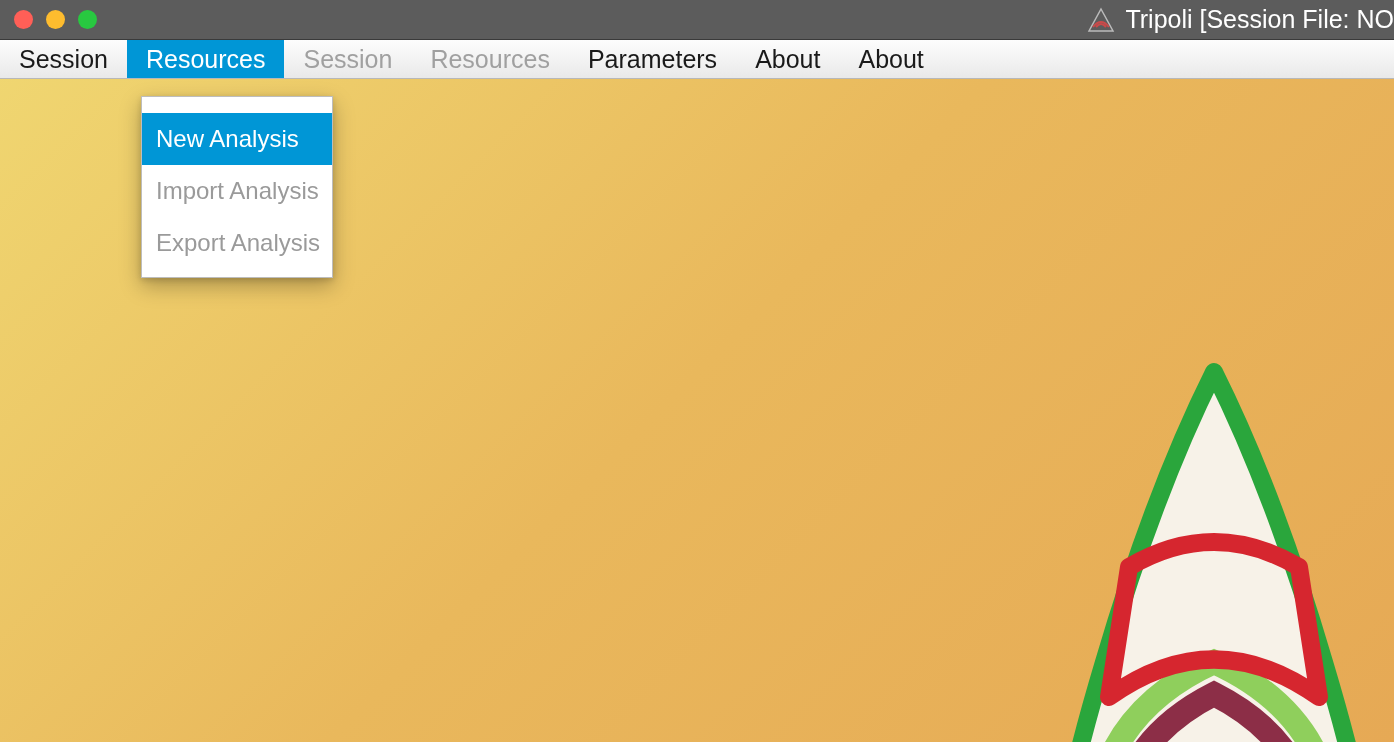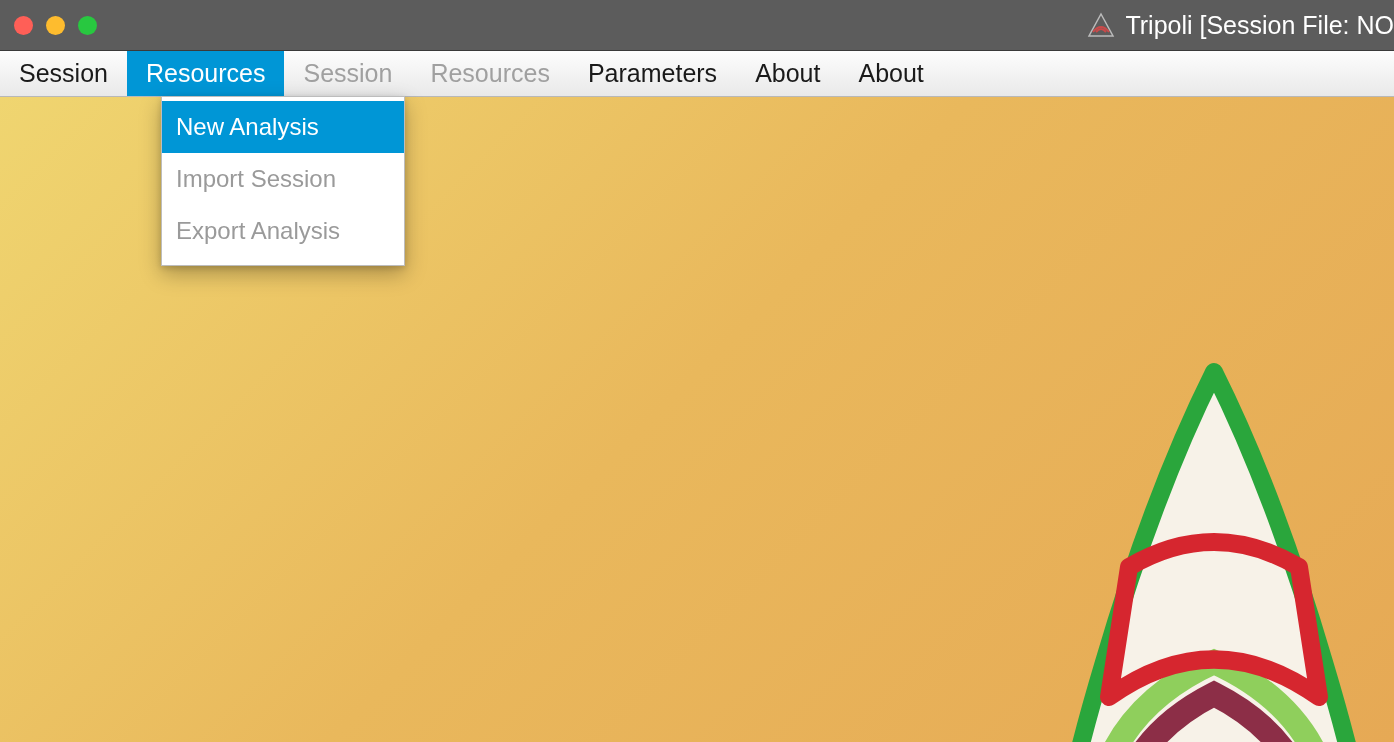--- a/index.html
+++ b/index.html
@@ -9,21 +9,21 @@
     }
     body {
       font-family: -apple-system, BlinkMacSystemFont, "Segoe UI", Arial, sans-serif;
       width: 1394px;
       height: 742px;
       overflow: hidden;
       background: linear-gradient(135deg, #f0d872 0%, #e9b85c 50%, #e6a955 100%);
       position: relative;
     }
     .titlebar {
-      height: 50px;
+      height: 39px;
       background: #5c5c5c;
       display: flex;
       align-items: center;
       padding: 0 14px;
       position: relative;
     }
     .traffic-lights {
       display: flex;
       gap: 13px;
       align-items: center;
@@ -50,21 +50,21 @@
       white-space: nowrap;
       overflow: hidden;
       padding-right: 0;
     }
     .app-icon-svg {
       width: 28px;
       height: 26px;
       flex-shrink: 0;
     }
     .menubar {
-      height: 47px;
+      height: 40px;
       background: linear-gradient(to bottom, #fdfdfd 0%, #e9e9e9 100%);
       border-bottom: 1px solid #b8b8b8;
       display: flex;
       align-items: stretch;
       border-top: 1px solid #3a3a3a;
     }
     .menu-item {
       display: flex;
       align-items: center;
       padding: 0 19px;
@@ -77,27 +77,26 @@
       background: #0096d6;
       color: #fff;
     }
     .menu-item.disabled {
       color: #a0a0a0;
     }
     .dropdown {
       position: absolute;
       left: 141px;
       top: 96px;
-      width: 244px;
+      width: 192px;
       background: #fff;
       border: 1px solid #bdbdbd;
       box-shadow: 0 8px 20px rgba(0,0,0,0.28), 0 2px 6px rgba(0,0,0,0.15);
-      padding-top: 4px;
+      padding-top: 16px;
       padding-bottom: 8px;
-      margin-left: 20px;
     }
     .dropdown-item {
       padding: 12px 14px;
       font-size: 24px;
       color: #1a1a1a;
       cursor: default;
       white-space: nowrap;
     }
     .dropdown-item.active {
       background: #0096d6;
@@ -154,15 +153,15 @@
   <svg class="logo-svg" viewBox="0 0 440 480">
     <path d="M220 30 Q160 150 110 320 Q80 420 70 480 L370 480 Q360 420 330 320 Q280 150 220 30 Z" fill="#f7f2e8" stroke="#2aa63c" stroke-width="18" stroke-linejoin="round"></path>
     <path d="M100 480 Q110 370 220 320 Q330 370 340 480" fill="none" stroke="#8fcf5c" stroke-width="24"></path>
     <path d="M120 480 Q135 395 220 352 Q305 395 320 480" fill="none" stroke="#8c2e47" stroke-width="24"></path>
     <path d="M135 225 L115 355 Q220 280 325 355 L305 225 Q220 175 135 225 Z" fill="none" stroke="#d6262f" stroke-width="18" stroke-linejoin="round"></path>
   </svg>
 </div>
 
 <div class="dropdown">
   <div class="dropdown-item active">New Analysis</div>
-  <div class="dropdown-item disabled">Import Session</div>
+  <div class="dropdown-item disabled">Import Analysis</div>
   <div class="dropdown-item disabled">Export Analysis</div>
 </div>
 
 </body></html>

